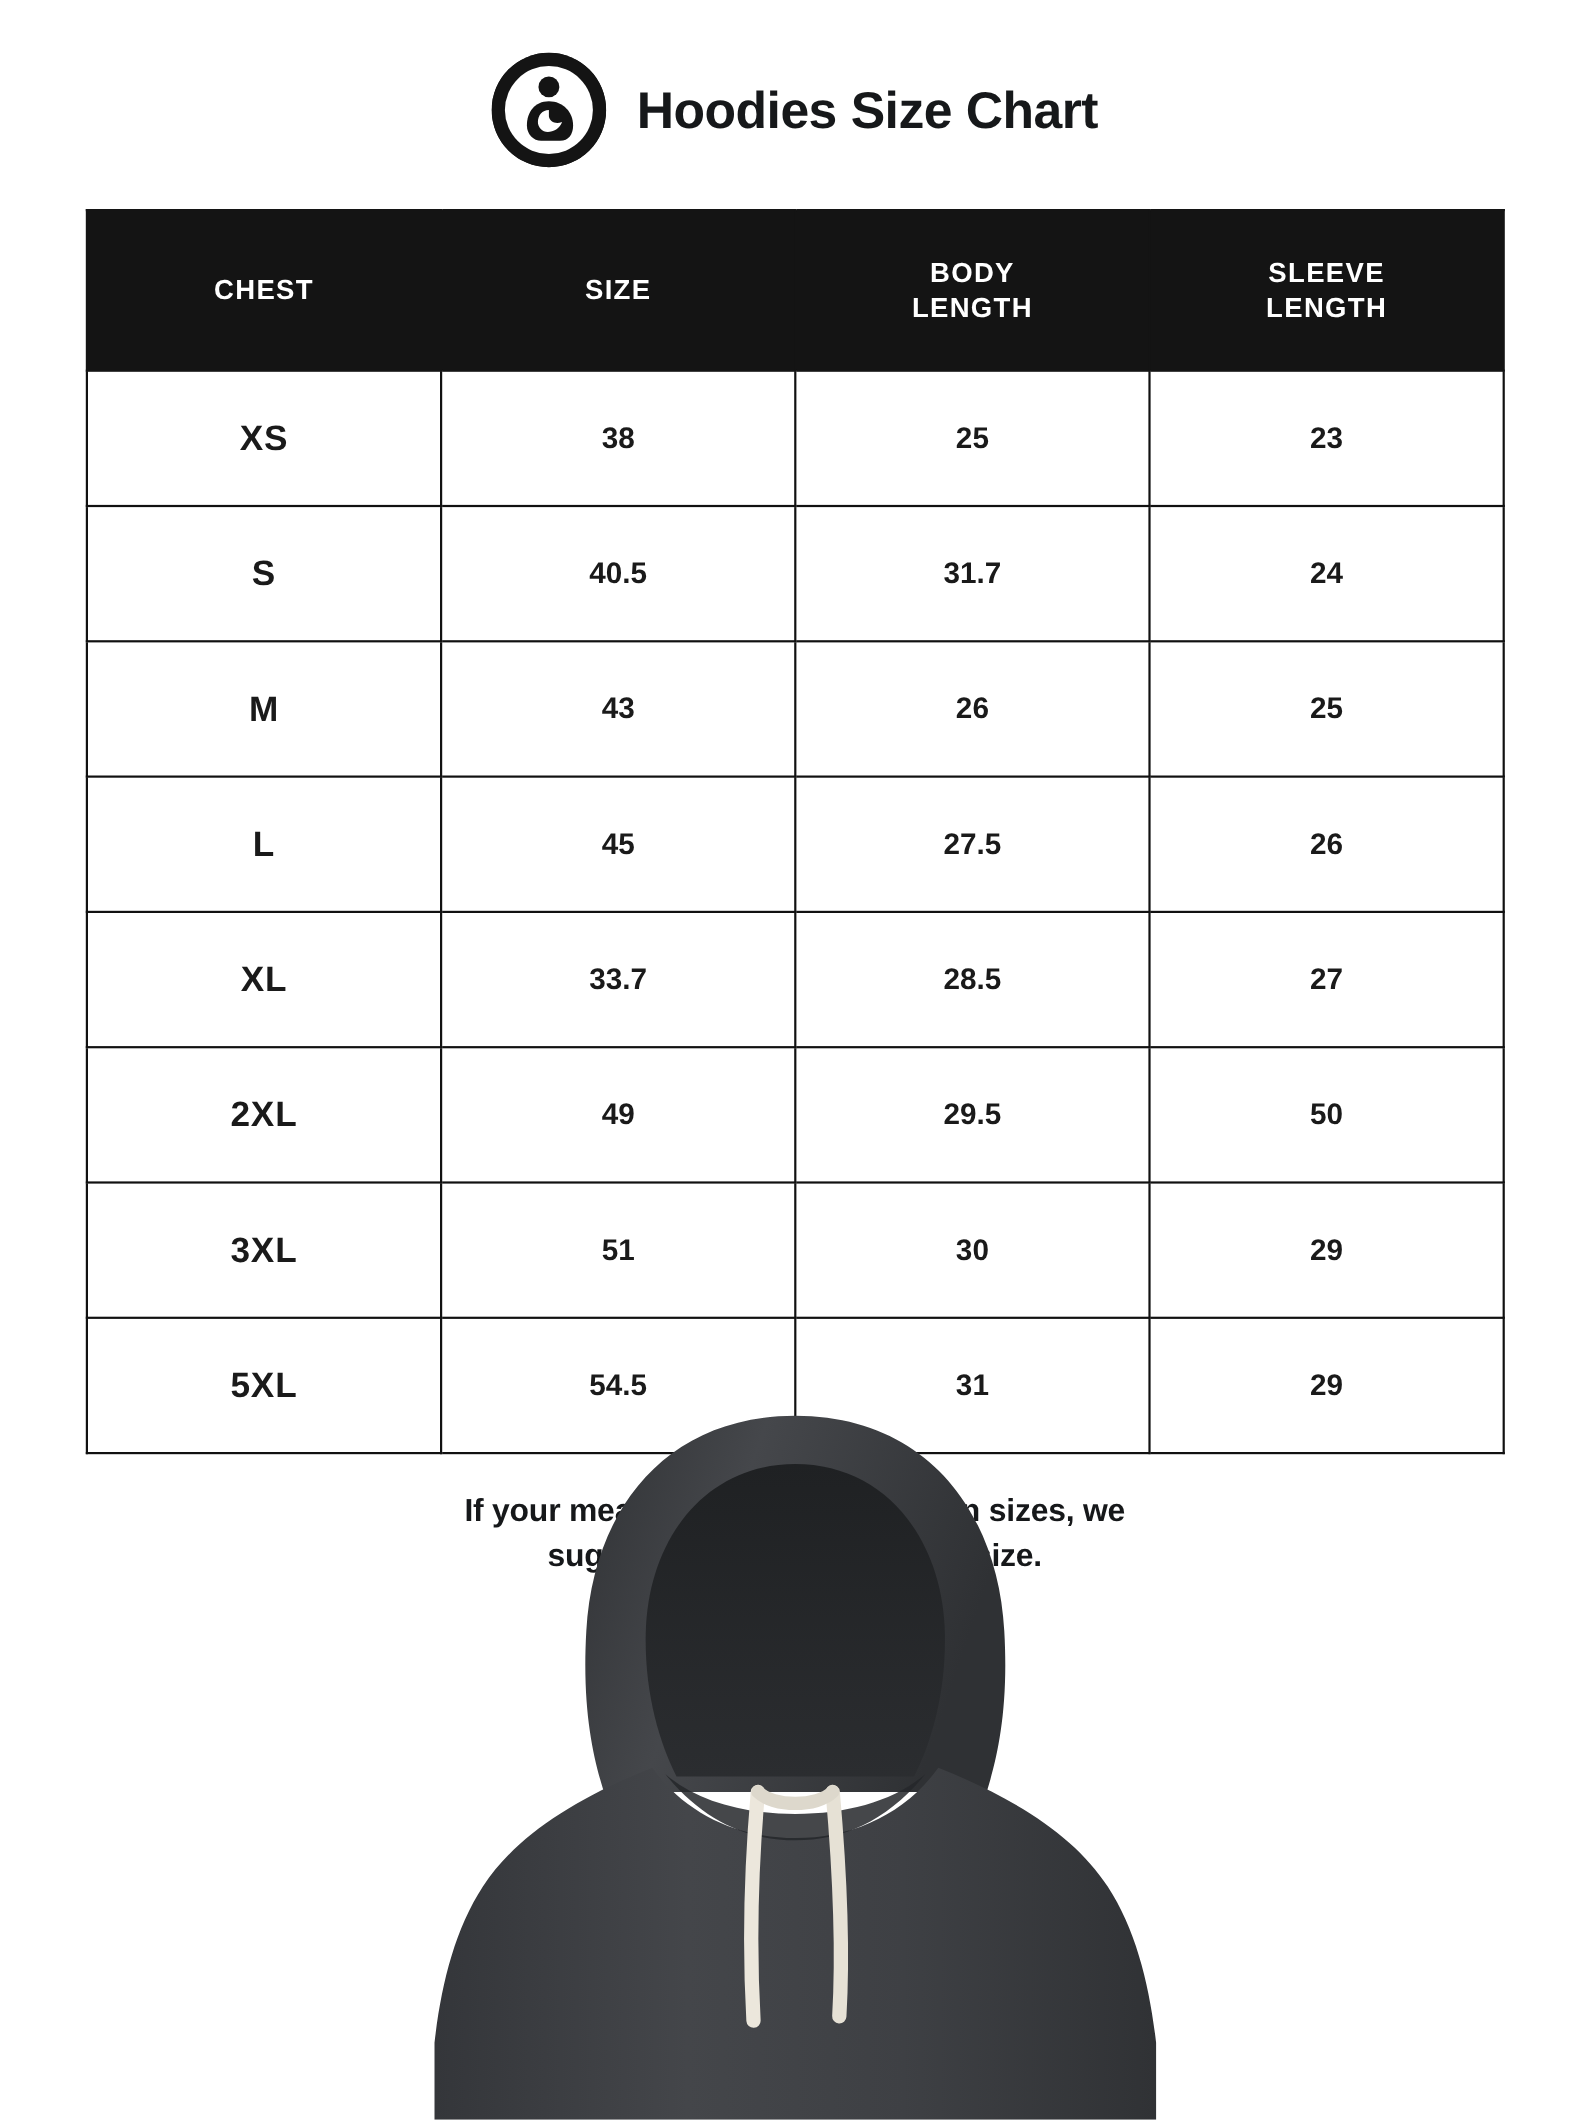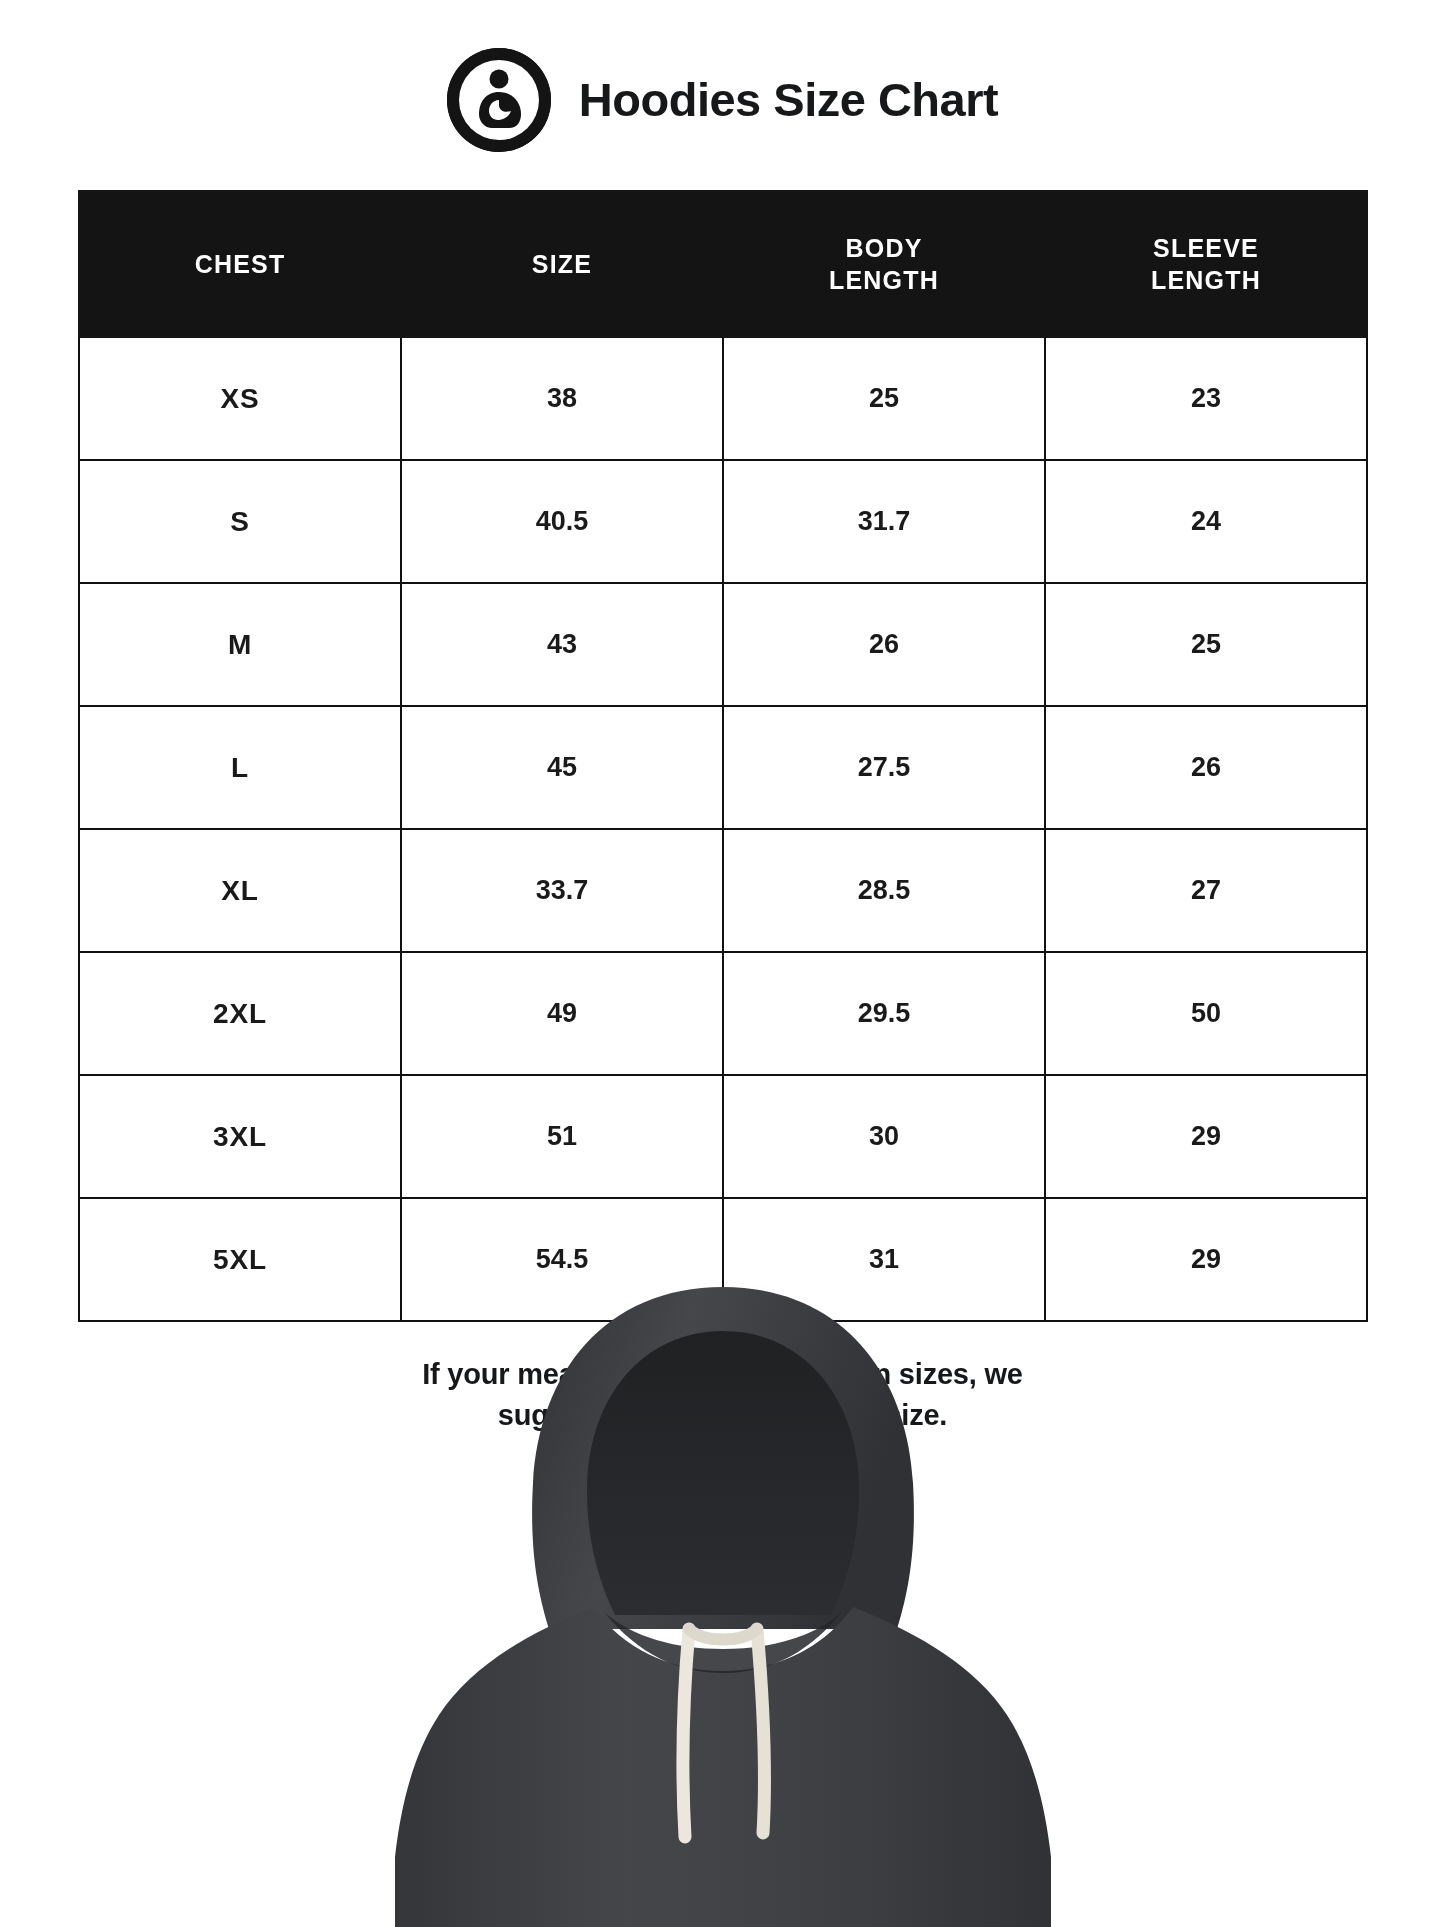--- a/index.html
+++ b/index.html
@@ -84,21 +84,21 @@
   }
   table.size-table tbody td {
     height: 119px;
     font-size: 27px;
     color: #1a1a1a;
     font-weight: bold;
   }
   table.size-table tbody td.size-cell {
     font-weight: bold;
     letter-spacing: 0.8px;
-    font-size: 28px;
+    font-size: 32px;
     text-align: center;
   }
 
   
   col.c1 { width: 268px; }
   col.c2 { width: 268px; }
   col.c3 { width: 268px; }
   col.c4 { width: 268px; }
 
   

